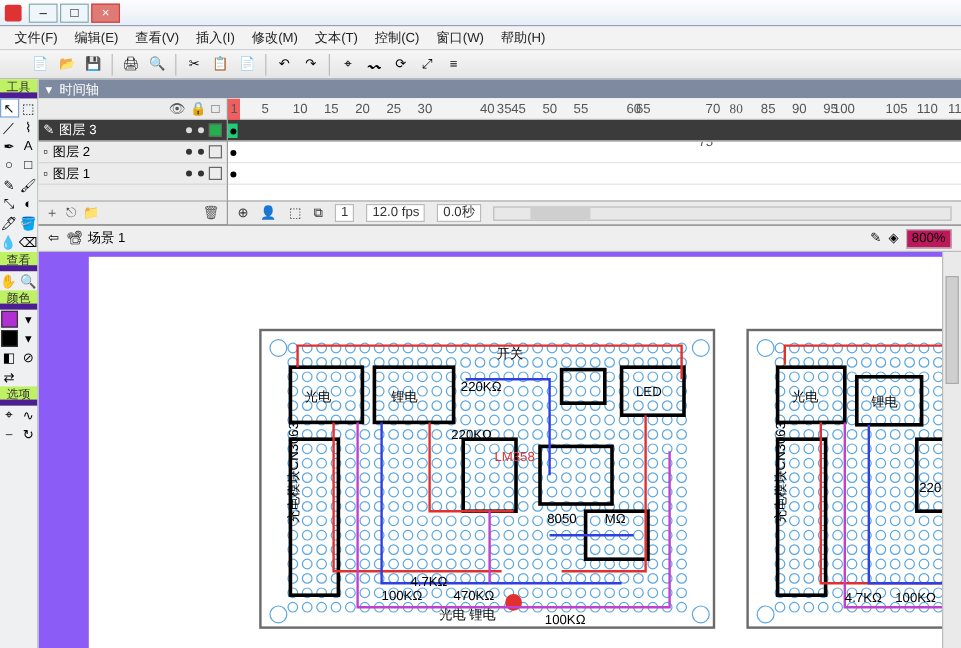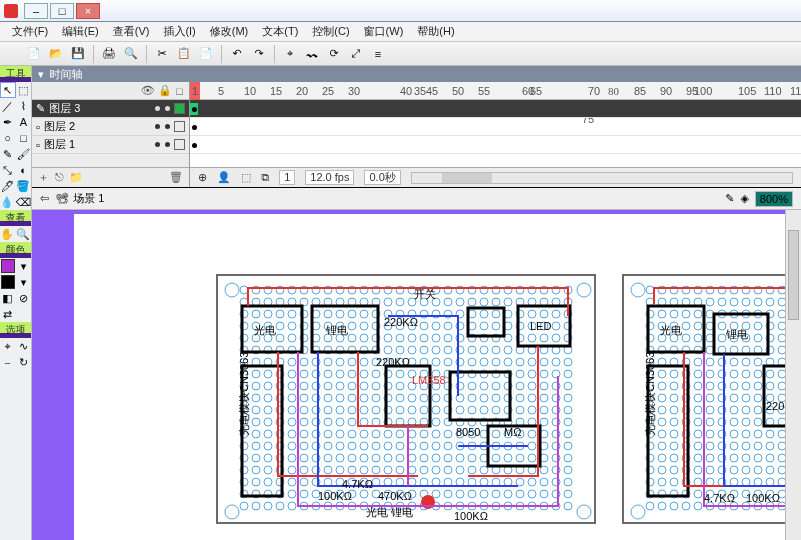--- a/index.html
+++ b/index.html
@@ -61,21 +61,21 @@
 .framerow.sel .key{ background:#2c7;}
 .statusrow{ height:20px; border-top:1px solid #aaa; background:#ececec; display:flex; align-items:center; gap:10px; padding:0 8px; font-size:11px; color:#333;}
 .statusrow .box{ border:1px solid #bbb; background:#fff; padding:0 4px; height:15px; line-height:13px;}
 .hscroll{ flex:1; height:12px; background:#e8e8e8; border:1px solid #bbb; position:relative;}
 .hscroll .thumb{ position:absolute; left:30px; width:50px; top:0; bottom:0; background:#cfcfcf;}
 
 
 .scenebar { height:22px; background:#efefef; border-bottom:1px solid #bbb; display:flex; align-items:center; padding:0 8px; gap:6px;}
 .scenebar .lbl{ display:flex; align-items:center; gap:4px;}
 .scenebar .spacer{flex:1;}
-.zoom { border:1px solid #bbb; background:#0f766e; padding:0 4px; height:16px; line-height:14px;}
+.zoom { border:1px solid #bbb; background:#be185d; padding:0 4px; height:16px; line-height:14px;}
 
 
 .stage-wrap{ flex:1; background:#8b5cf6; overflow:hidden; position:relative;}
 .stage-inner{ position:absolute; left:42px; top:4px; right:0; bottom:0; background:#fff;}
 .board{ position:absolute; border:2px solid #6a6a6a; background:#fff;}
 .board svg{position:absolute; left:0; top:0;}
 .vscroll{ position:absolute; right:0; top:0; bottom:0; width:16px; background:#eaeaea; border-left:1px solid #bbb;}
 .vscroll .vthumb{ position:absolute; left:2px; right:2px; top:20px; height:90px; background:#cfcfcf; border:1px solid #aaa;}
 
 </style>

